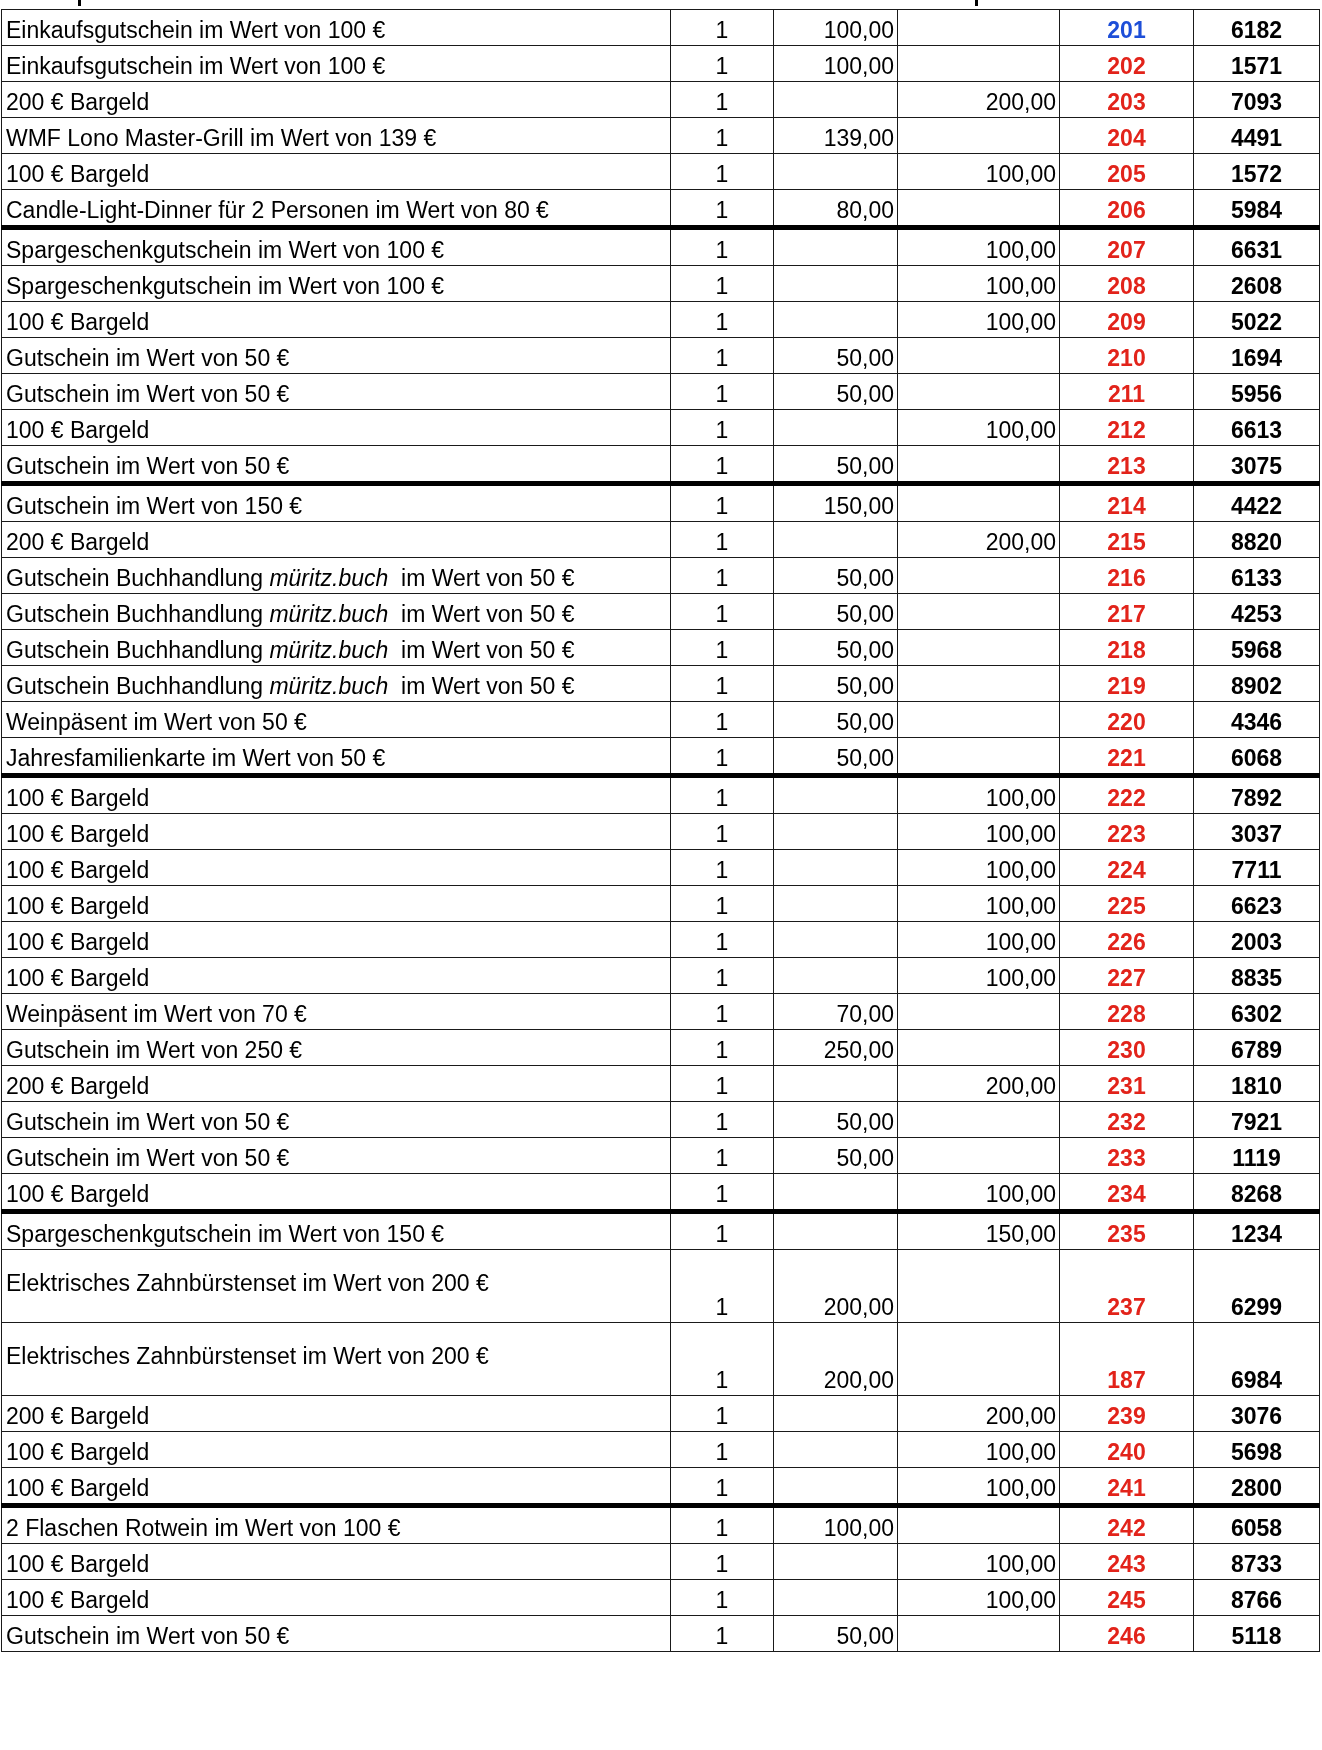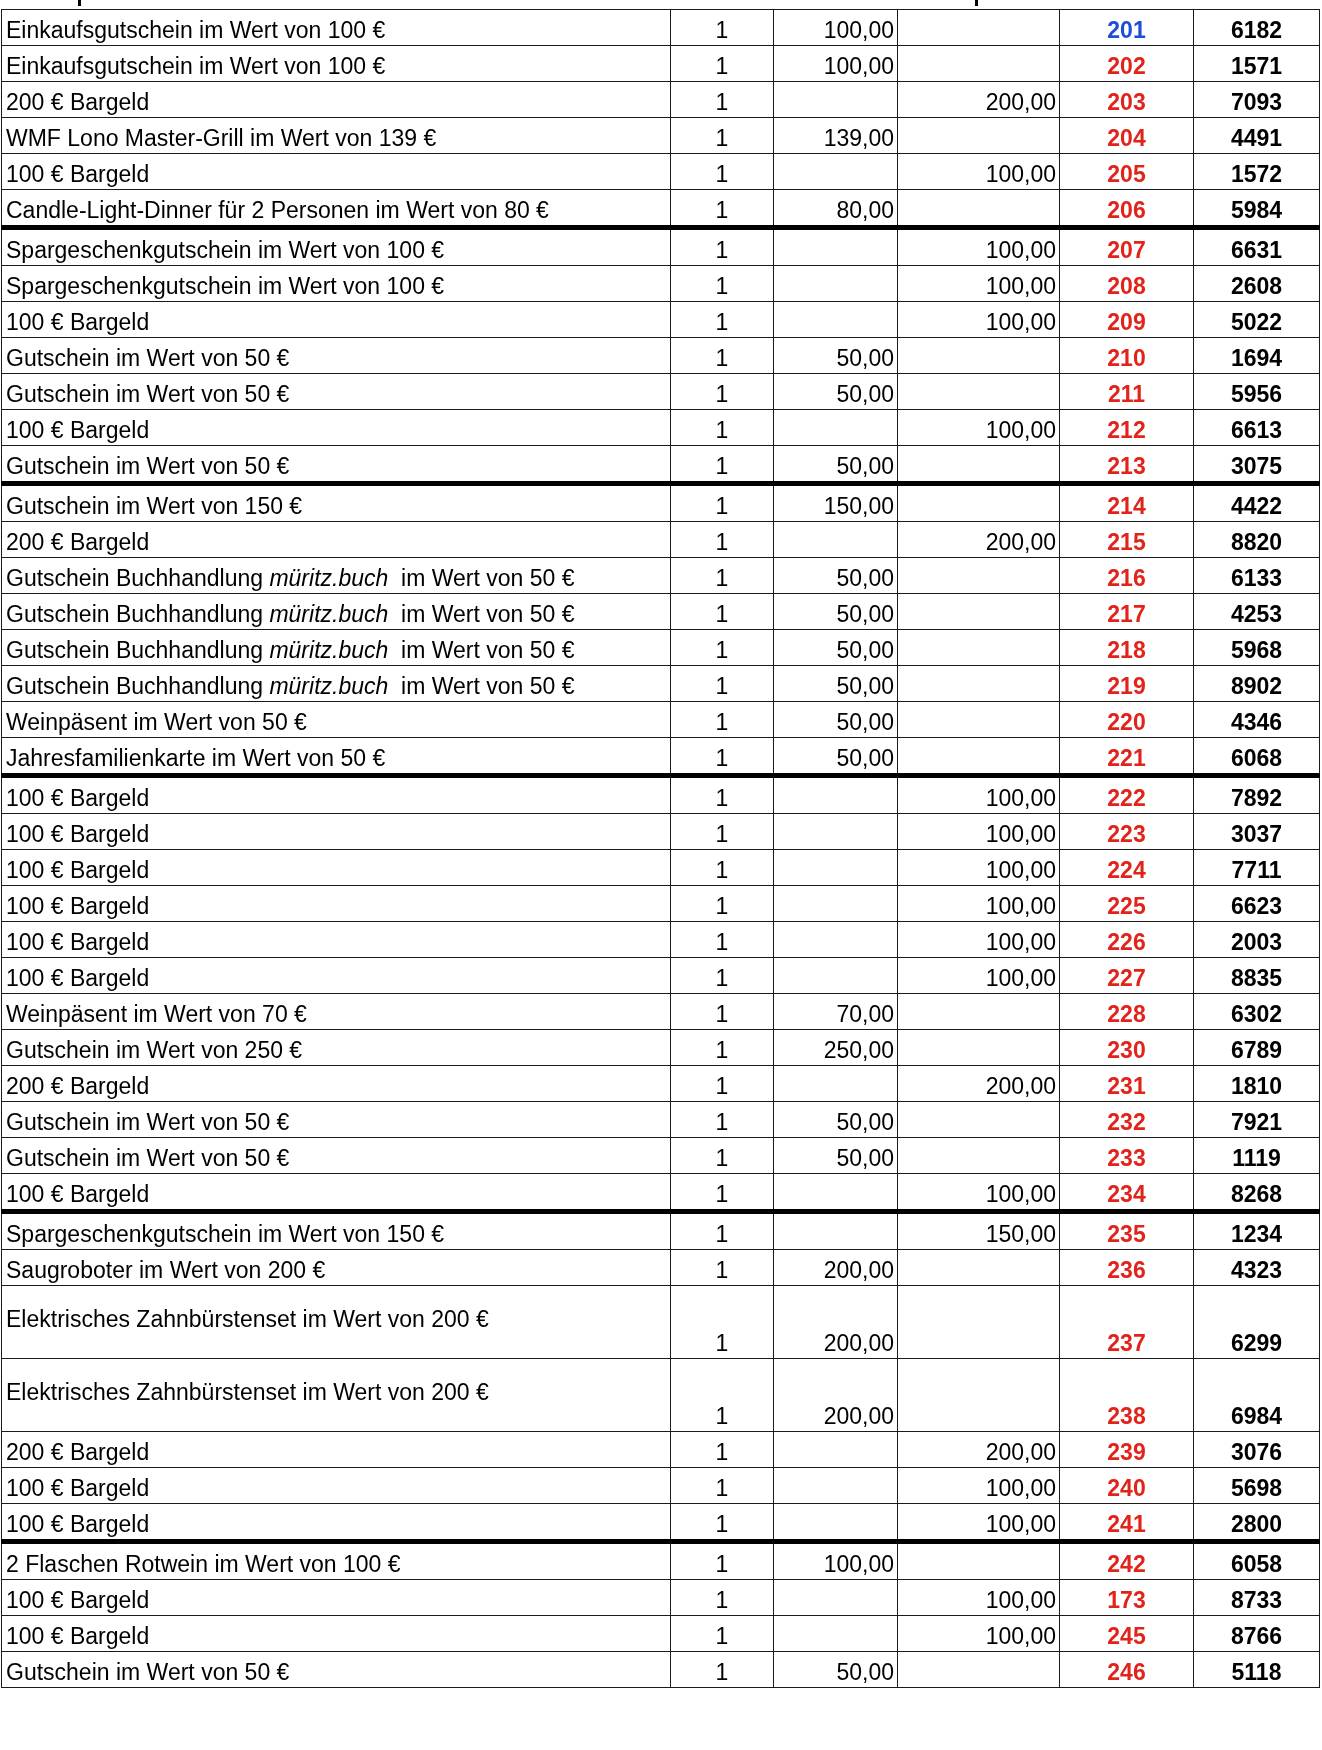--- a/index.html
+++ b/index.html
@@ -309,42 +309,34 @@
         <td class="win">8268</td>
       </tr>
       <tr class="group-start">
         <td class="desc">Spargeschenkgutschein im Wert von 150 €</td>
         <td class="qty">1</td>
         <td class="val"></td>
         <td class="cash">150,00</td>
         <td class="lot" style="color: rgb(226, 35, 26);">235</td>
         <td class="win">1234</td>
       </tr>
-      <tr>
-        <td class="desc">Saugroboter im Wert von 200 €</td>
-        <td class="qty">1</td>
-        <td class="val">200,00</td>
-        <td class="cash"></td>
-        <td class="lot" style="color: rgb(226, 35, 26);">236</td>
-        <td class="win">4323</td>
-      </tr>
       <tr class="tall">
         <td class="desc">Elektrisches Zahnbürstenset im Wert von 200 €</td>
         <td class="qty">1</td>
         <td class="val">200,00</td>
         <td class="cash"></td>
         <td class="lot" style="color: rgb(226, 35, 26);">237</td>
         <td class="win">6299</td>
       </tr>
       <tr class="tall">
         <td class="desc">Elektrisches Zahnbürstenset im Wert von 200 €</td>
         <td class="qty">1</td>
         <td class="val">200,00</td>
         <td class="cash"></td>
-        <td class="lot" style="color: rgb(226, 35, 26);">238</td>
+        <td class="lot" style="color: rgb(226, 35, 26);">187</td>
         <td class="win">6984</td>
       </tr>
       <tr>
         <td class="desc">200 € Bargeld</td>
         <td class="qty">1</td>
         <td class="val"></td>
         <td class="cash">200,00</td>
         <td class="lot" style="color: rgb(226, 35, 26);">239</td>
         <td class="win">3076</td>
       </tr>
@@ -370,21 +362,21 @@
         <td class="val">100,00</td>
         <td class="cash"></td>
         <td class="lot" style="color: rgb(226, 35, 26);">242</td>
         <td class="win">6058</td>
       </tr>
       <tr>
         <td class="desc">100 € Bargeld</td>
         <td class="qty">1</td>
         <td class="val"></td>
         <td class="cash">100,00</td>
-        <td class="lot" style="color: rgb(226, 35, 26);">173</td>
+        <td class="lot" style="color: rgb(226, 35, 26);">243</td>
         <td class="win">8733</td>
       </tr>
       <tr>
         <td class="desc">100 € Bargeld</td>
         <td class="qty">1</td>
         <td class="val"></td>
         <td class="cash">100,00</td>
         <td class="lot" style="color: rgb(226, 35, 26);">245</td>
         <td class="win">8766</td>
       </tr>

